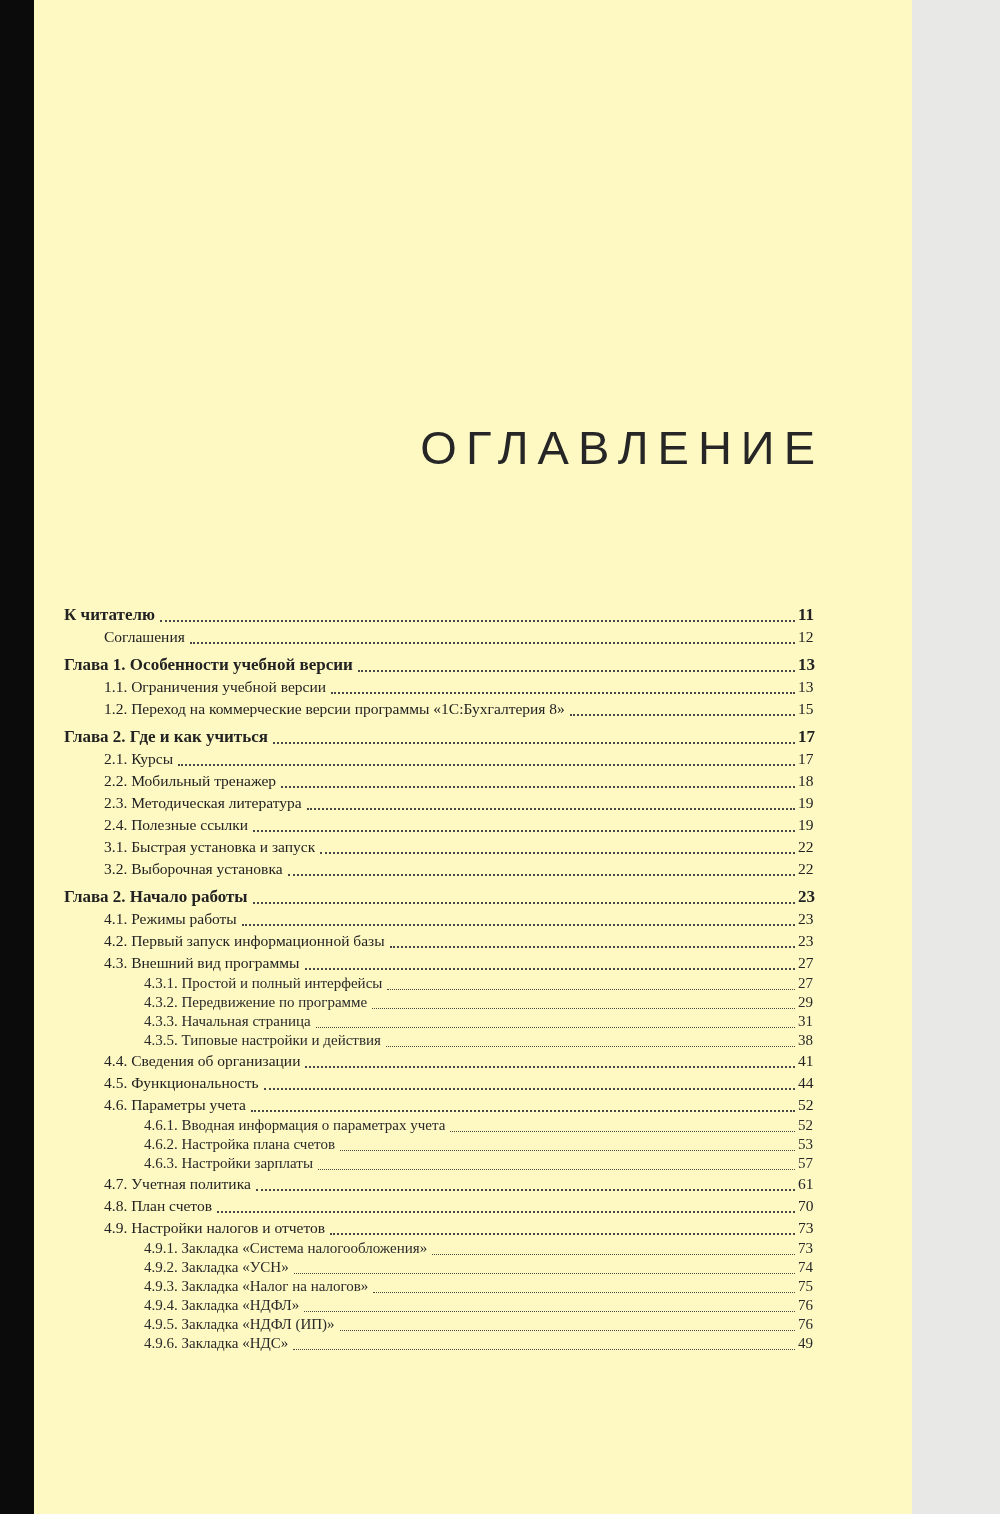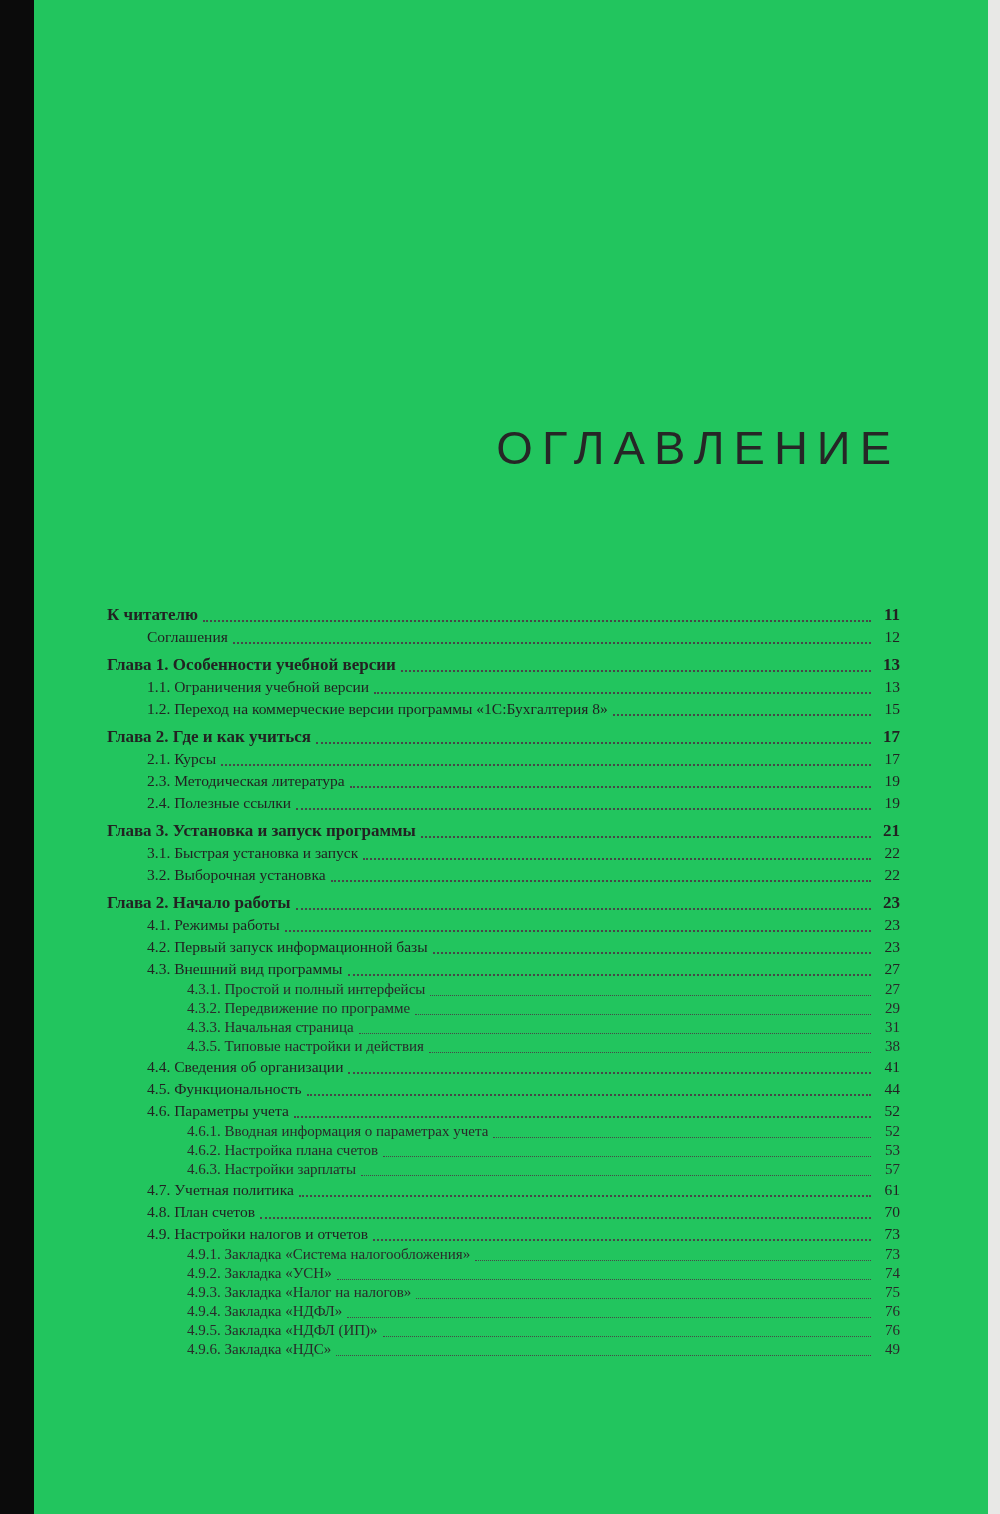--- a/index.html
+++ b/index.html
@@ -2,23 +2,23 @@
 <html><head>
 <meta charset="utf-8">
 <style>
   html, body {
     margin: 0;
     padding: 0;
     background: #e8e8e6;
   }
   .sheet {
     position: relative;
-    width: 988px;
+    width: 912px;
     height: 1514px;
-    background: #22c55e;
+    background: #fef9c3;
     overflow: hidden;
     font-family: "Liberation Serif", serif;
     color: #1f1f1f;
     text-decoration: underline;
   }
   .scan-strip {
     position: absolute;
     left: 0;
     top: 0;
     width: 34px;
@@ -45,37 +45,35 @@
   }
   .toc {
     margin-top: 128px;
   }
   .toc-row {
     display: flex;
     align-items: baseline;
     line-height: 22px;
     font-size: 15.5px;
     color: #222;
-    margin-left: 43px;
   }
   .toc-row .label {
     white-space: nowrap;
     flex-shrink: 1;
     overflow: hidden;
   }
   .toc-row .leader {
     flex: 1;
     min-width: 12px;
     border-bottom: 2px dotted #474747;
     align-self: flex-end;
     margin: 0 3px 4px 5px;
   }
   .toc-row .pagenum {
     min-width: 26px;
-    text-align: right;
     white-space: nowrap;
   }
   .toc-row.level0 {
     font-weight: 700;
     font-size: 17px;
     line-height: 23px;
     margin-top: 5px;
     padding-left: 0;
   }
   .toc-row.level1 {
@@ -129,33 +127,33 @@
     <span class="label">Глава 2. Где и как учиться</span>
     <span class="leader"></span>
     <span class="pagenum">17</span>
   </div>
         <div class="toc-row level1">
     <span class="label">2.1. Курсы</span>
     <span class="leader"></span>
     <span class="pagenum">17</span>
   </div>
         <div class="toc-row level1">
+    <span class="label">2.2. Мобильный тренажер</span>
+    <span class="leader"></span>
+    <span class="pagenum">18</span>
+  </div>
+        <div class="toc-row level1">
     <span class="label">2.3. Методическая литература</span>
     <span class="leader"></span>
     <span class="pagenum">19</span>
   </div>
         <div class="toc-row level1">
     <span class="label">2.4. Полезные ссылки</span>
     <span class="leader"></span>
     <span class="pagenum">19</span>
-  </div>
-        <div class="toc-row level0 bold">
-    <span class="label">Глава 3. Установка и запуск программы</span>
-    <span class="leader"></span>
-    <span class="pagenum">21</span>
   </div>
         <div class="toc-row level1">
     <span class="label">3.1. Быстрая установка и запуск</span>
     <span class="leader"></span>
     <span class="pagenum">22</span>
   </div>
         <div class="toc-row level1">
     <span class="label">3.2. Выборочная установка</span>
     <span class="leader"></span>
     <span class="pagenum">22</span>

